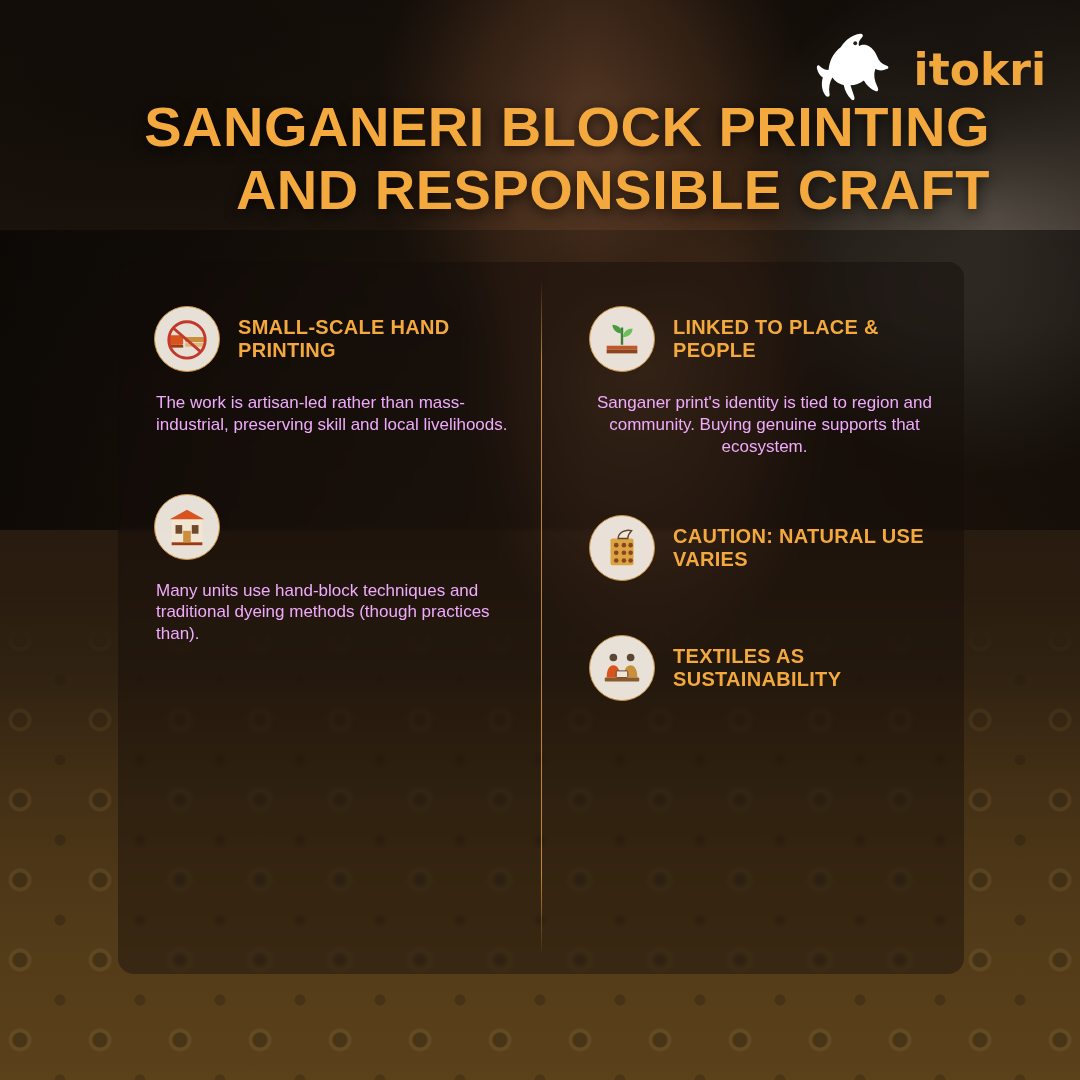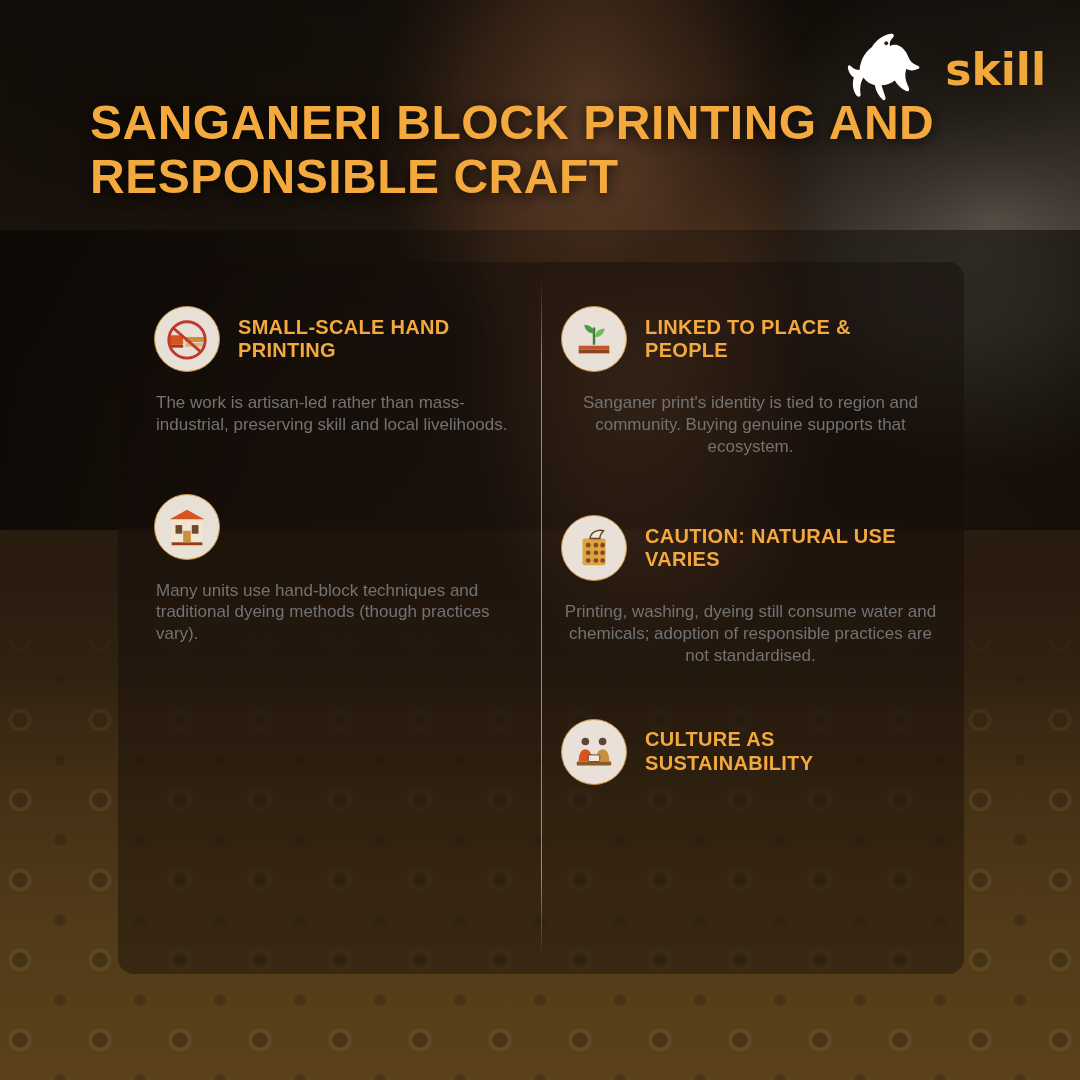--- a/index.html
+++ b/index.html
@@ -72,23 +72,23 @@
     color: #f0a73c;
     letter-spacing: 0px;
     font-family: "DejaVu Sans", sans-serif;
   }
 
   
   .title {
     position: absolute;
     top: 96px;
     left: 0; right: 0;
-    text-align: left;
+    text-align: right;
     color: #f3a93d;
-    font-size: 48px;
+    font-size: 56px;
     line-height: 1.12;
     font-weight: 800;
     letter-spacing: 0.5px;
     text-shadow: 0 3px 14px rgba(0,0,0,0.75);
     padding: 0 90px;
     box-sizing: border-box;
   }
 
   
   .panel {
@@ -112,21 +112,21 @@
     width: 1px;
     background: linear-gradient(180deg, rgba(240,167,60,0) 0%, rgba(240,167,60,0.75) 12%, rgba(240,167,60,0.75) 88%, rgba(240,167,60,0) 100%);
   }
   .col {
     display: flex;
     flex-direction: column;
     padding: 42px 38px 0 38px;
     box-sizing: border-box;
   }
   .col.left { padding-left: 36px; padding-right: 30px; }
-  .col.right { padding-left: 20px; padding-right: 26px; }
+  .col.right { padding-left: 48px; padding-right: 26px; }
 
   .item { margin-bottom: 10px; }
   .item-head {
     display: flex;
     align-items: center;
     gap: 18px;
     min-height: 70px;
   }
   .icon-badge {
     flex: 0 0 auto;
@@ -141,21 +141,21 @@
   }
   .icon-badge svg { width: 46px; height: 46px; display:block; }
   .item-title {
     color: #f3a93d;
     font-size: 20px;
     font-weight: 800;
     line-height: 1.16;
     letter-spacing: 0.3px;
   }
   .item-body {
-    color: #737373;
+    color: #f0abfc;
     font-size: 17px;
     line-height: 1.28;
     margin-top: 18px;
     max-width: 400px;
   }
   .col.left .item-body { padding-left: 2px; }
   .col.right .item-body { padding-left: 2px; text-align: center; }
 
   .spacer-a { height: 46px; }
   .spacer-b { height: 40px; }
@@ -168,21 +168,21 @@
   <div class="bg"></div>
   <div class="bg-dark-band"></div>
   <div class="fabric"></div>
   <div class="bg-overlay"></div>
 
   <div class="logo">
     <svg class="logo-mark" viewBox="0 0 100 86">
       <path fill="#ffffff" d="M30 20c5-8 12-13 20-14 3 0 4 2 2 4-3 3-4 6-3 9 3-2 7-2 10 0 4 2 7 6 9 11 2 5 5 8 9 9 3 1 4 3 1 4-4 2-8 2-12 0-2 6-1 12 2 18 2 4 1 6-2 5-5-2-9-6-12-11-4 3-9 5-14 5l4 12c1 3-1 5-3 3-4-4-7-9-8-15-5-1-9-4-12-8-3 5-4 11-3 17 1 3-2 4-4 2-4-5-5-12-3-19-3-2-5-5-6-9-1-3 1-5 3-3 3 3 6 4 9 4 1-9 4-17 13-24z"></path>
       <circle cx="45" cy="16" r="2" fill="#2a2118"></circle>
     </svg>
-    <span class="logo-word">skill</span>
+    <span class="logo-word">itokri</span>
   </div>
 
   <div class="title">SANGANERI BLOCK PRINTING AND RESPONSIBLE CRAFT</div>
 
   <div class="panel">
     <div class="divider"></div>
 
     <div class="col left">
 
       <div class="item">
@@ -210,21 +210,21 @@
             <svg viewBox="0 0 48 48">
               <rect x="8" y="16" width="32" height="24" fill="#f2e6d2"></rect>
               <path d="M6 16 L24 6 L42 16 Z" fill="#d9531e"></path>
               <rect x="8" y="40" width="32" height="3" fill="#9c3a12"></rect>
               <rect x="12" y="22" width="7" height="9" fill="#6d4a2c"></rect>
               <rect x="29" y="22" width="7" height="9" fill="#6d4a2c"></rect>
               <rect x="20" y="28" width="8" height="12" fill="#c98f3d"></rect>
             </svg>
           </div>
         </div>
-        <div class="item-body">Many units use hand-block techniques and traditional dyeing methods (though practices vary).</div>
+        <div class="item-body">Many units use hand-block techniques and traditional dyeing methods (though practices than).</div>
       </div>
 
       <div class="spacer-b"></div>
 
 
     </div>
 
     <div class="col right">
 
       <div class="item">
@@ -259,36 +259,35 @@
                   <circle cx="33" cy="29" r="2.4"></circle>
                 <circle cx="18" cy="37" r="2.4"></circle>
                   <circle cx="26" cy="37" r="2.4"></circle>
                   <circle cx="33" cy="37" r="2.4"></circle>
               </g>
               <path d="M20 14 C20 8 28 4 34 6 C31 9 30 12 30 14Z" fill="#f2e6d2" stroke="#5b4636" stroke-width="1.5"></path>
             </svg>
           </div>
           <div class="item-title">CAUTION: NATURAL USE VARIES</div>
         </div>
-        <div class="item-body">Printing, washing, dyeing still consume water and chemicals; adoption of responsible practices are not standardised.</div>
       </div>
 
       <div class="spacer-b"></div>
 
       <div class="item">
         <div class="item-head">
           <div class="icon-badge">
             <svg viewBox="0 0 48 48">
               <circle cx="15" cy="13" r="4" fill="#5b4636"></circle>
               <path d="M8 34 C8 25 11 21 15 21 C19 21 22 25 22 34Z" fill="#d9531e"></path>
               <circle cx="33" cy="13" r="4" fill="#5b4636"></circle>
               <path d="M26 34 C26 25 29 21 33 21 C37 21 40 25 40 34Z" fill="#c98f3d"></path>
               <rect x="6" y="34" width="36" height="4" rx="1" fill="#8b5a2b"></rect>
               <rect x="18" y="27" width="12" height="7" rx="1" fill="#f2e6d2" stroke="#5b4636" stroke-width="1"></rect>
             </svg>
           </div>
-          <div class="item-title">CULTURE AS SUSTAINABILITY</div>
+          <div class="item-title">TEXTILES AS SUSTAINABILITY</div>
         </div>
       </div>
 
     </div>
   </div>
 </div>
 
 </body></html>

